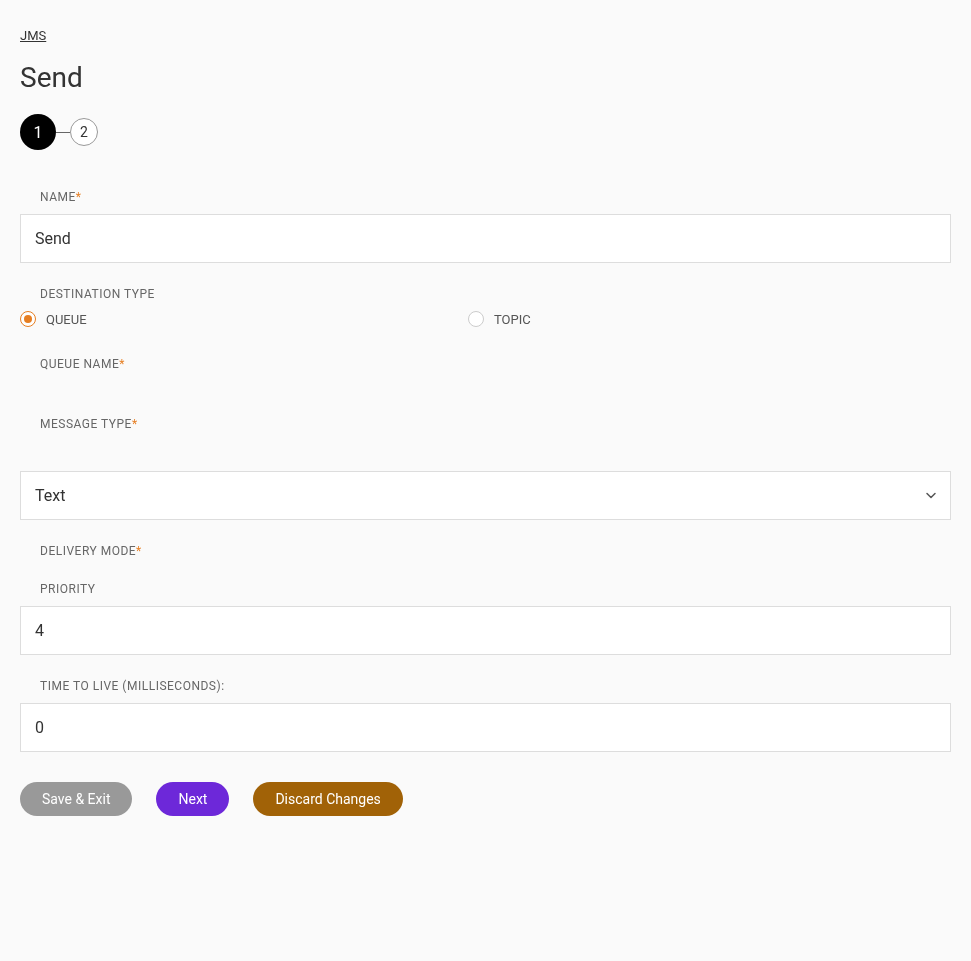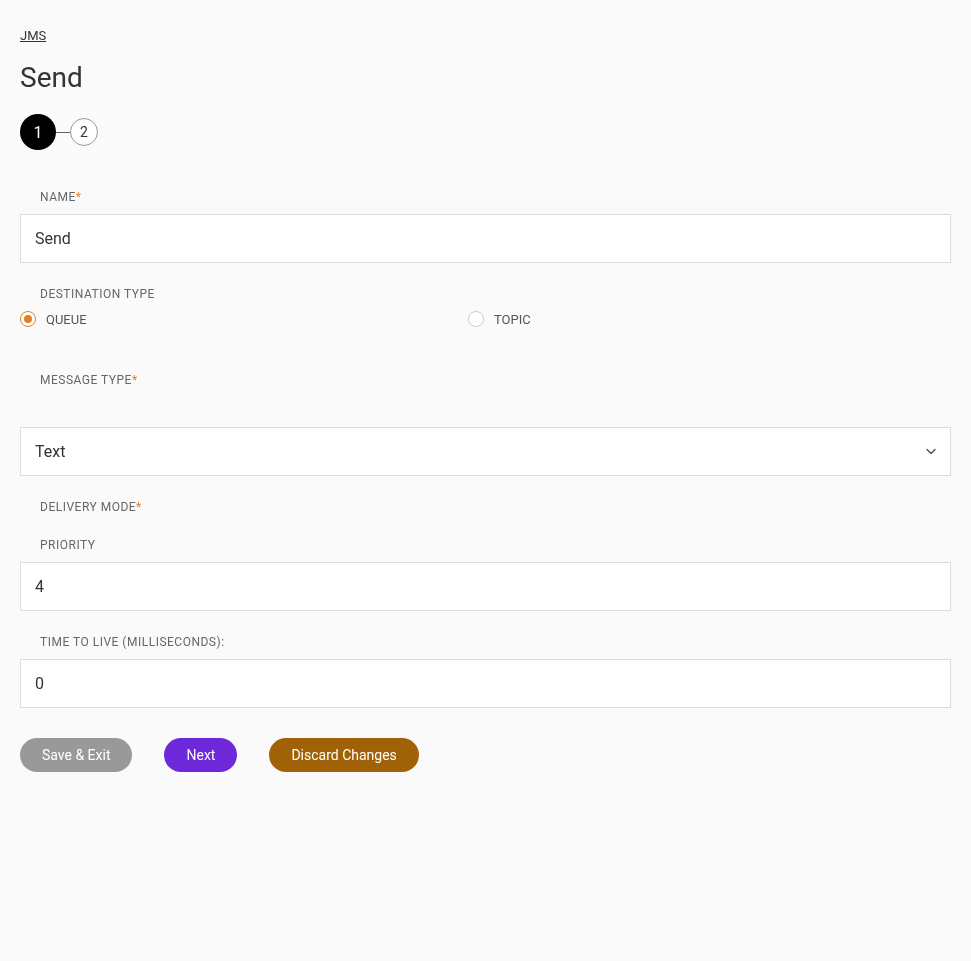--- a/index.html
+++ b/index.html
@@ -151,21 +151,21 @@
       border-color: #e67e22;
     }
     .radio-dot {
       width: 8px;
       height: 8px;
       border-radius: 50%;
       background: #e67e22;
     }
     .button-row {
       display: flex;
-      gap: 32px;
+      gap: 24px;
       margin-top: 30px;
     }
     .btn {
       padding: 9px 22px;
       border-radius: 18px;
       border: none;
       font-size: 14px;
       cursor: pointer;
       color: #fff;
       font-family: inherit;
@@ -218,20 +218,23 @@
     </div>
     <div class="radio-option">
       <span class="radio-circle"></span>
       <span>TOPIC</span>
     </div>
   </div>
 </div>
 
 
 <div class="form-group gap-large">
+  <label class="form-label">
+    <span>QUEUE NAME</span><span class="required-mark">*</span>
+  </label>
 </div>
 
 
 <div class="form-group">
   <label class="form-label">
     <span>MESSAGE TYPE</span><span class="required-mark">*</span>
   </label>
   <div class="select-wrapper">
     <div class="select-input">Text</div>
     <span class="chevron-icon">

